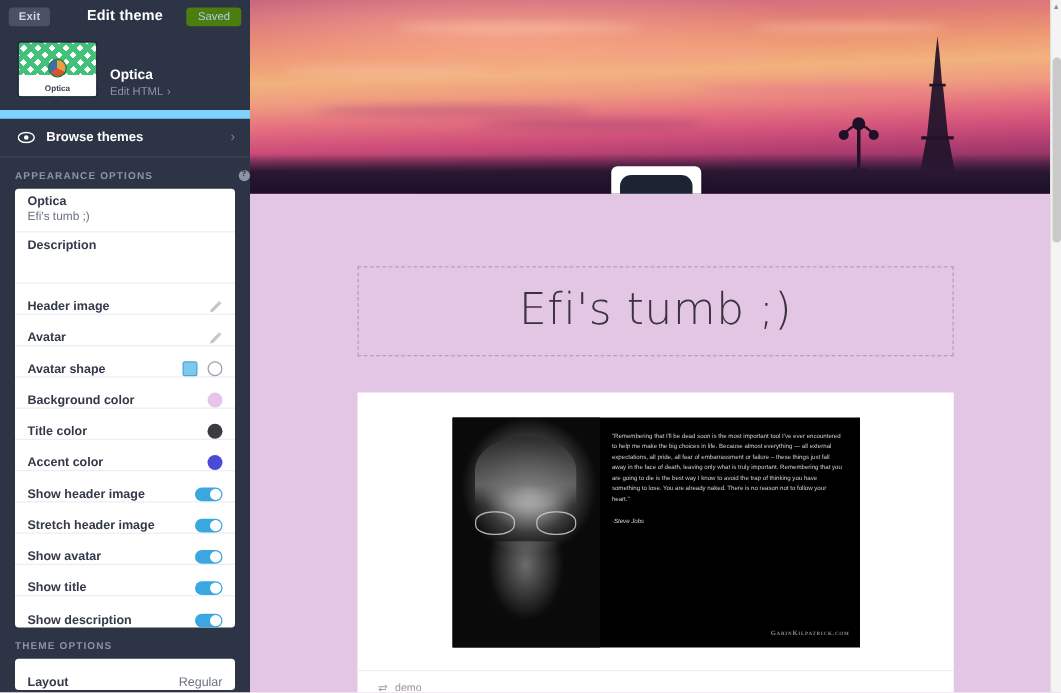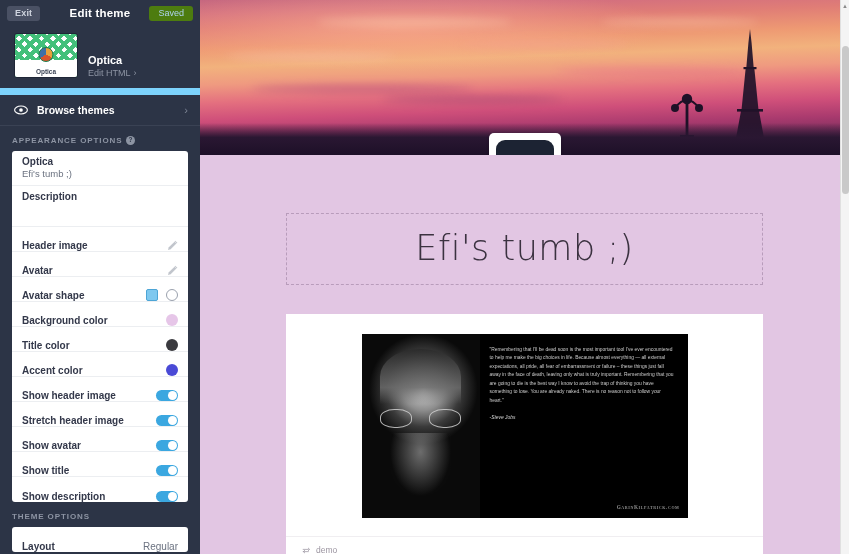--- a/index.html
+++ b/index.html
@@ -94,21 +94,21 @@
     margin: 0 0 0 0;
   }
   .browse-row .lbl { color: #fff; font-size: 10.5px; font-weight: bold; flex: 1; }
   .browse-row .chev { color: #7c8494; font-size: 11px; }
   .eye-ic { width: 14px; height: 10px; display:block; }
 
   .section-head {
     color: #8d94a3; font-size: 8px; font-weight: bold;
     letter-spacing: .9px;
     padding: 10px 0 6px 12px;
-    display: flex; align-items: center; gap: 4px;
+    display: flex; align-items: center; gap: 4px; justify-content: space-between;
   }
   .qmark {
     width: 9px; height: 9px; border-radius: 50%;
     background: #8d94a3; color: #2c3446;
     font-size: 6.5px; font-weight: bold;
     display: inline-flex; align-items: center; justify-content: center;
     line-height: 1;
   }
 
   .card {

